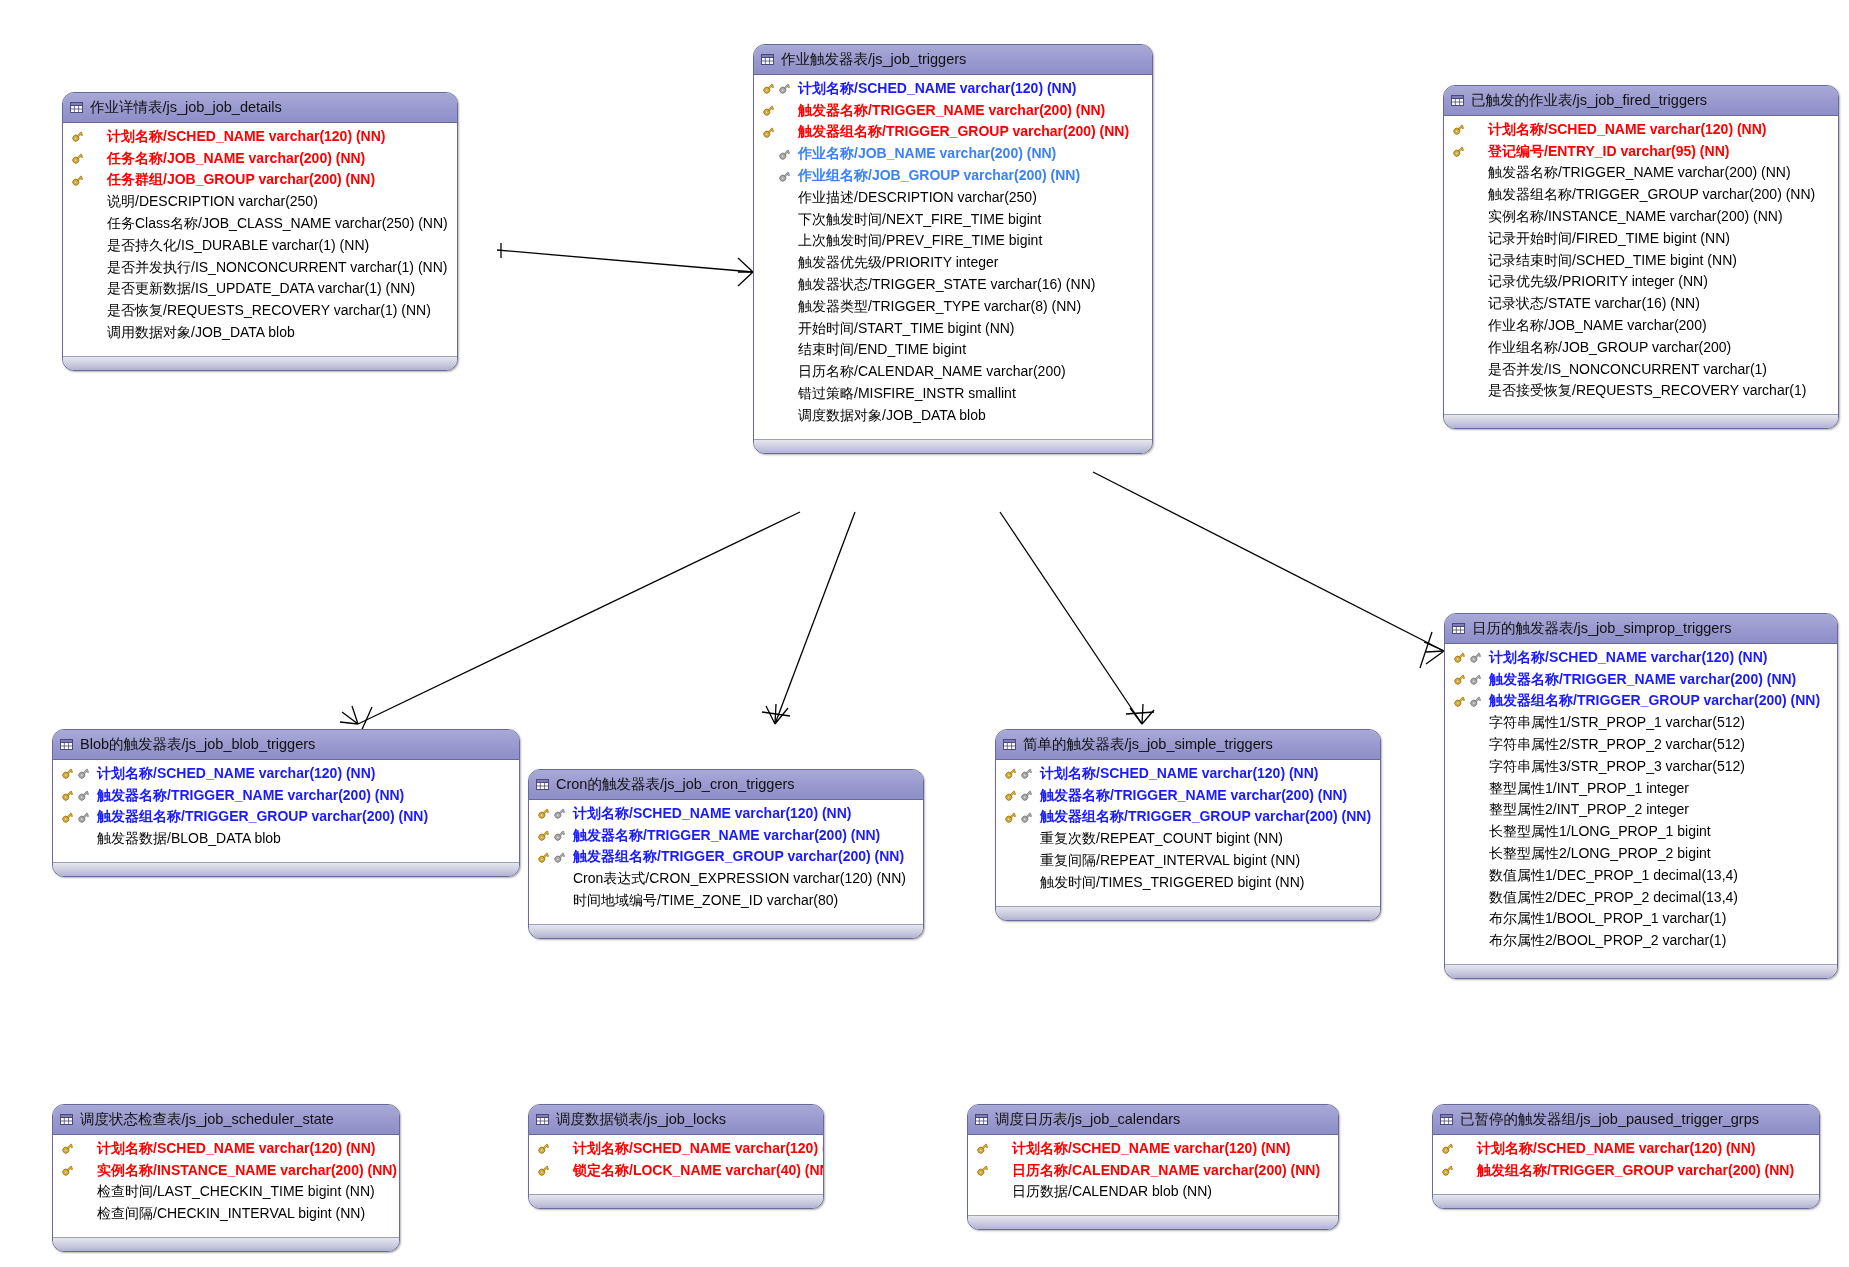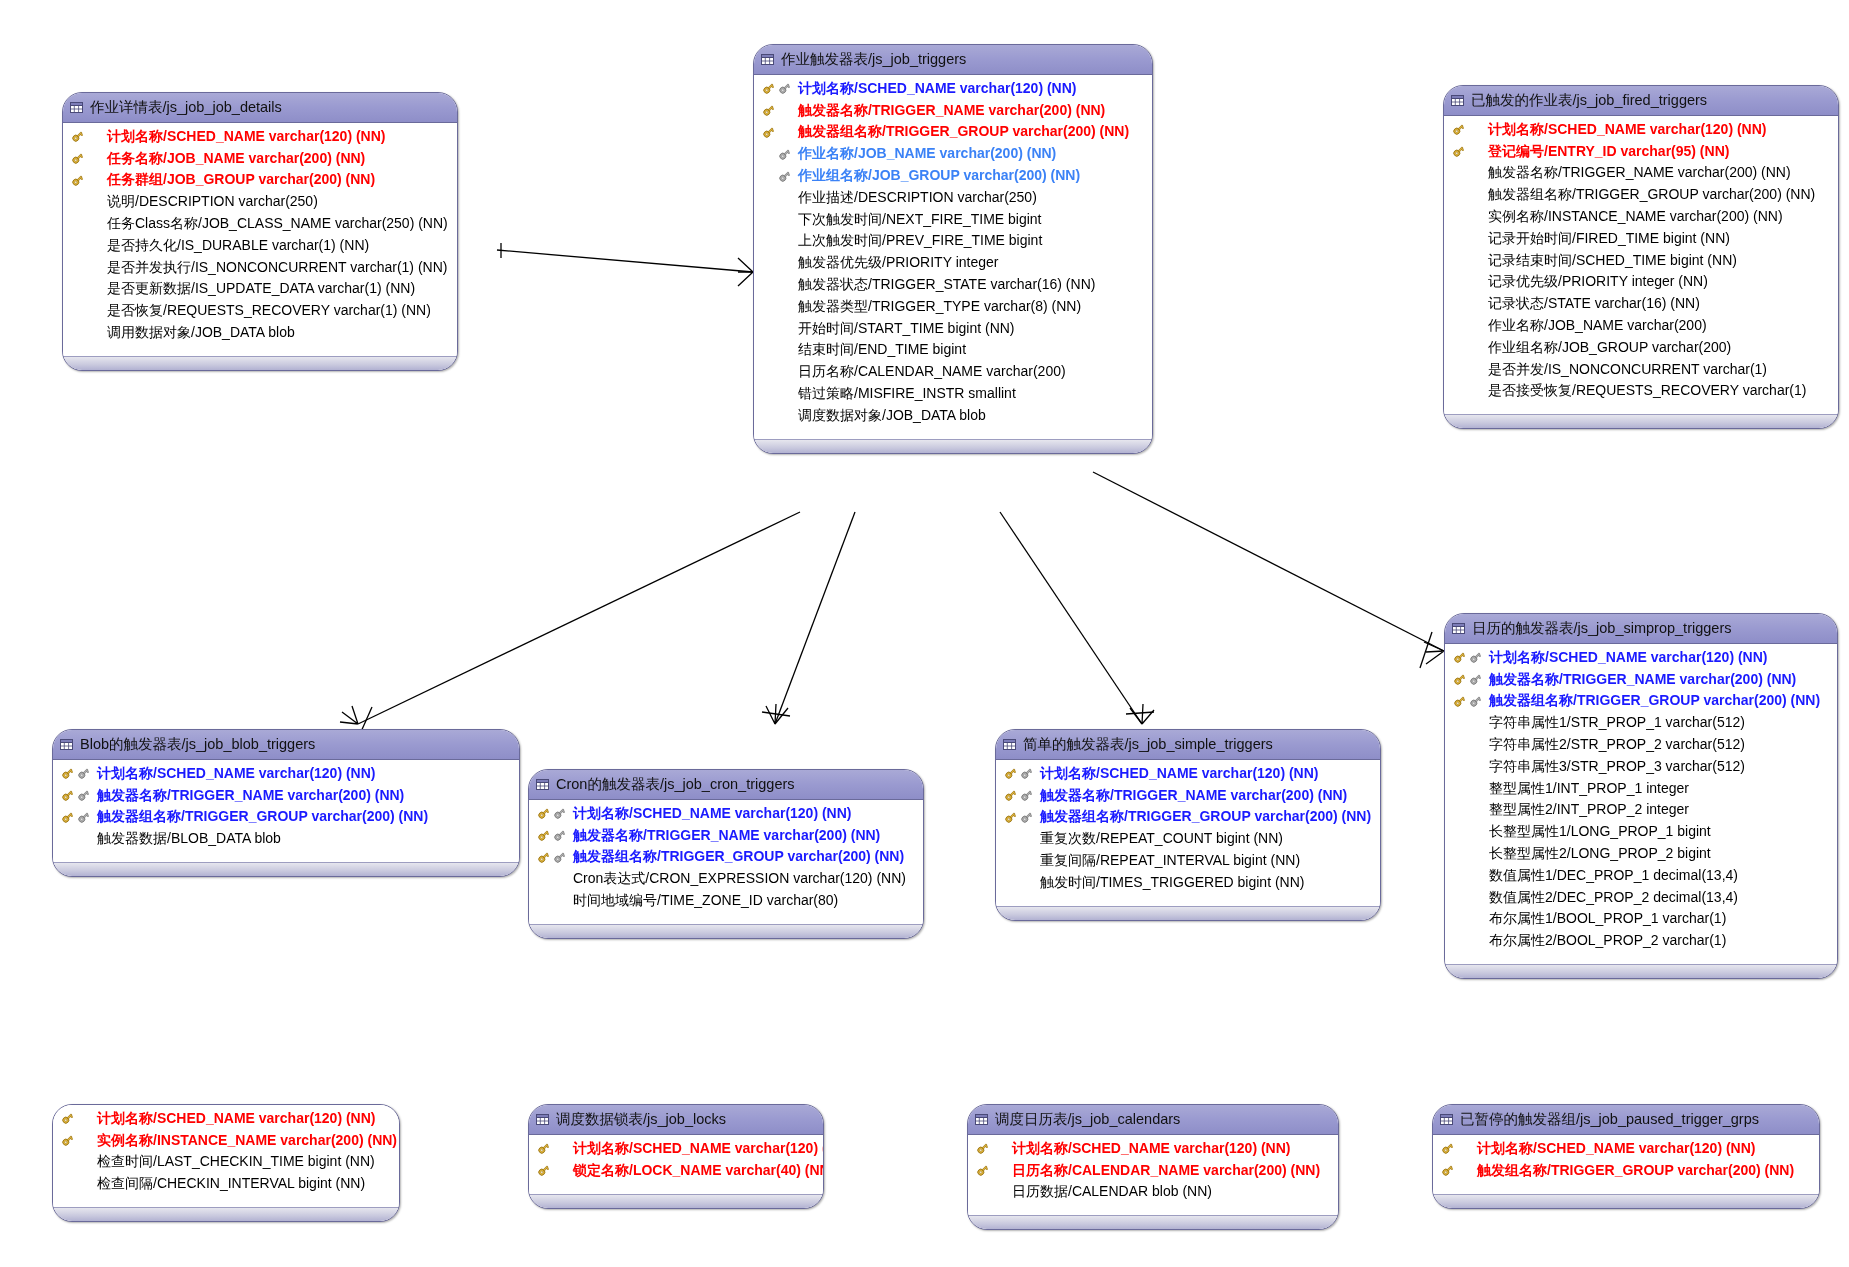--- a/index.html
+++ b/index.html
@@ -21,21 +21,21 @@
     width: 1849px;
     height: 1267px;
     pointer-events: none;
     z-index: 1;
   }
   .entity {
     position: absolute;
     z-index: 2;
     background: #ffffff;
     border: 1px solid #6a6a9a;
-    border-radius: 20px;
+    border-radius: 12px;
     box-shadow: 1px 1px 2px rgba(0,0,0,0.30);
     box-sizing: border-box;
     overflow: hidden;
   }
   .entity-header {
     background: linear-gradient(to bottom, #a9a9d6 0%, #9a9ad0 50%, #8e8ec8 100%);
     border-bottom: 1px solid #6a6a9a;
     padding: 5px 8px 5px 7px;
     display: flex;
     align-items: center;
@@ -883,20 +883,32 @@
           </div>
           <div class="field">
             <span class="keyslot"></span>
             <span class="keyslot"></span>
             <span class="field-label c-black">触发时间/TIMES_TRIGGERED bigint (NN)</span>
           </div>
         </div>
         <div class="entity-footer"></div>
       </div>
       <div class="entity" style="left: 52px; top: 1104px; width: 348px;">
+        <div class="entity-header">
+          <span style="display: flex;">
+            <svg class="tbl-icon" viewBox="0 0 13 11" xmlns="http://www.w3.org/2000/svg">
+              <rect x="0.5" y="0.5" width="12" height="10" fill="#ffffff" stroke="#4a4a78"></rect>
+              <rect x="0.5" y="0.5" width="12" height="3" fill="#7d7db8" stroke="#4a4a78"></rect>
+              <line x1="4.3" y1="3.5" x2="4.3" y2="10.5" stroke="#4a4a78" stroke-width="0.8"></line>
+              <line x1="8.6" y1="3.5" x2="8.6" y2="10.5" stroke="#4a4a78" stroke-width="0.8"></line>
+              <line x1="0.5" y1="7" x2="12.5" y2="7" stroke="#4a4a78" stroke-width="0.8"></line>
+            </svg>
+          </span>
+          <span>调度状态检查表/js_job_scheduler_state</span>
+        </div>
         <div class="entity-body">
           <div class="field">
             <span class="keyslot">
               <svg class="key-svg" viewBox="0 0 13 13" xmlns="http://www.w3.org/2000/svg">
                 <g transform="rotate(-45 6.5 6.5)">
                   <circle cx="4.1" cy="6.5" r="3.0" fill="#e0b53c" stroke="#9a7412" stroke-width="0.9"></circle>
                   <circle cx="4.1" cy="6.5" r="1.1" fill="#ffffff" stroke="#9a7412" stroke-width="0.5"></circle>
                   <rect x="6.6" y="5.7" width="5.6" height="1.7" fill="#e0b53c" stroke="#9a7412" stroke-width="0.7"></rect>
                   <rect x="10.0" y="7.3" width="1.3" height="1.9" fill="#e0b53c" stroke="#9a7412" stroke-width="0.6"></rect>
                 </g>

